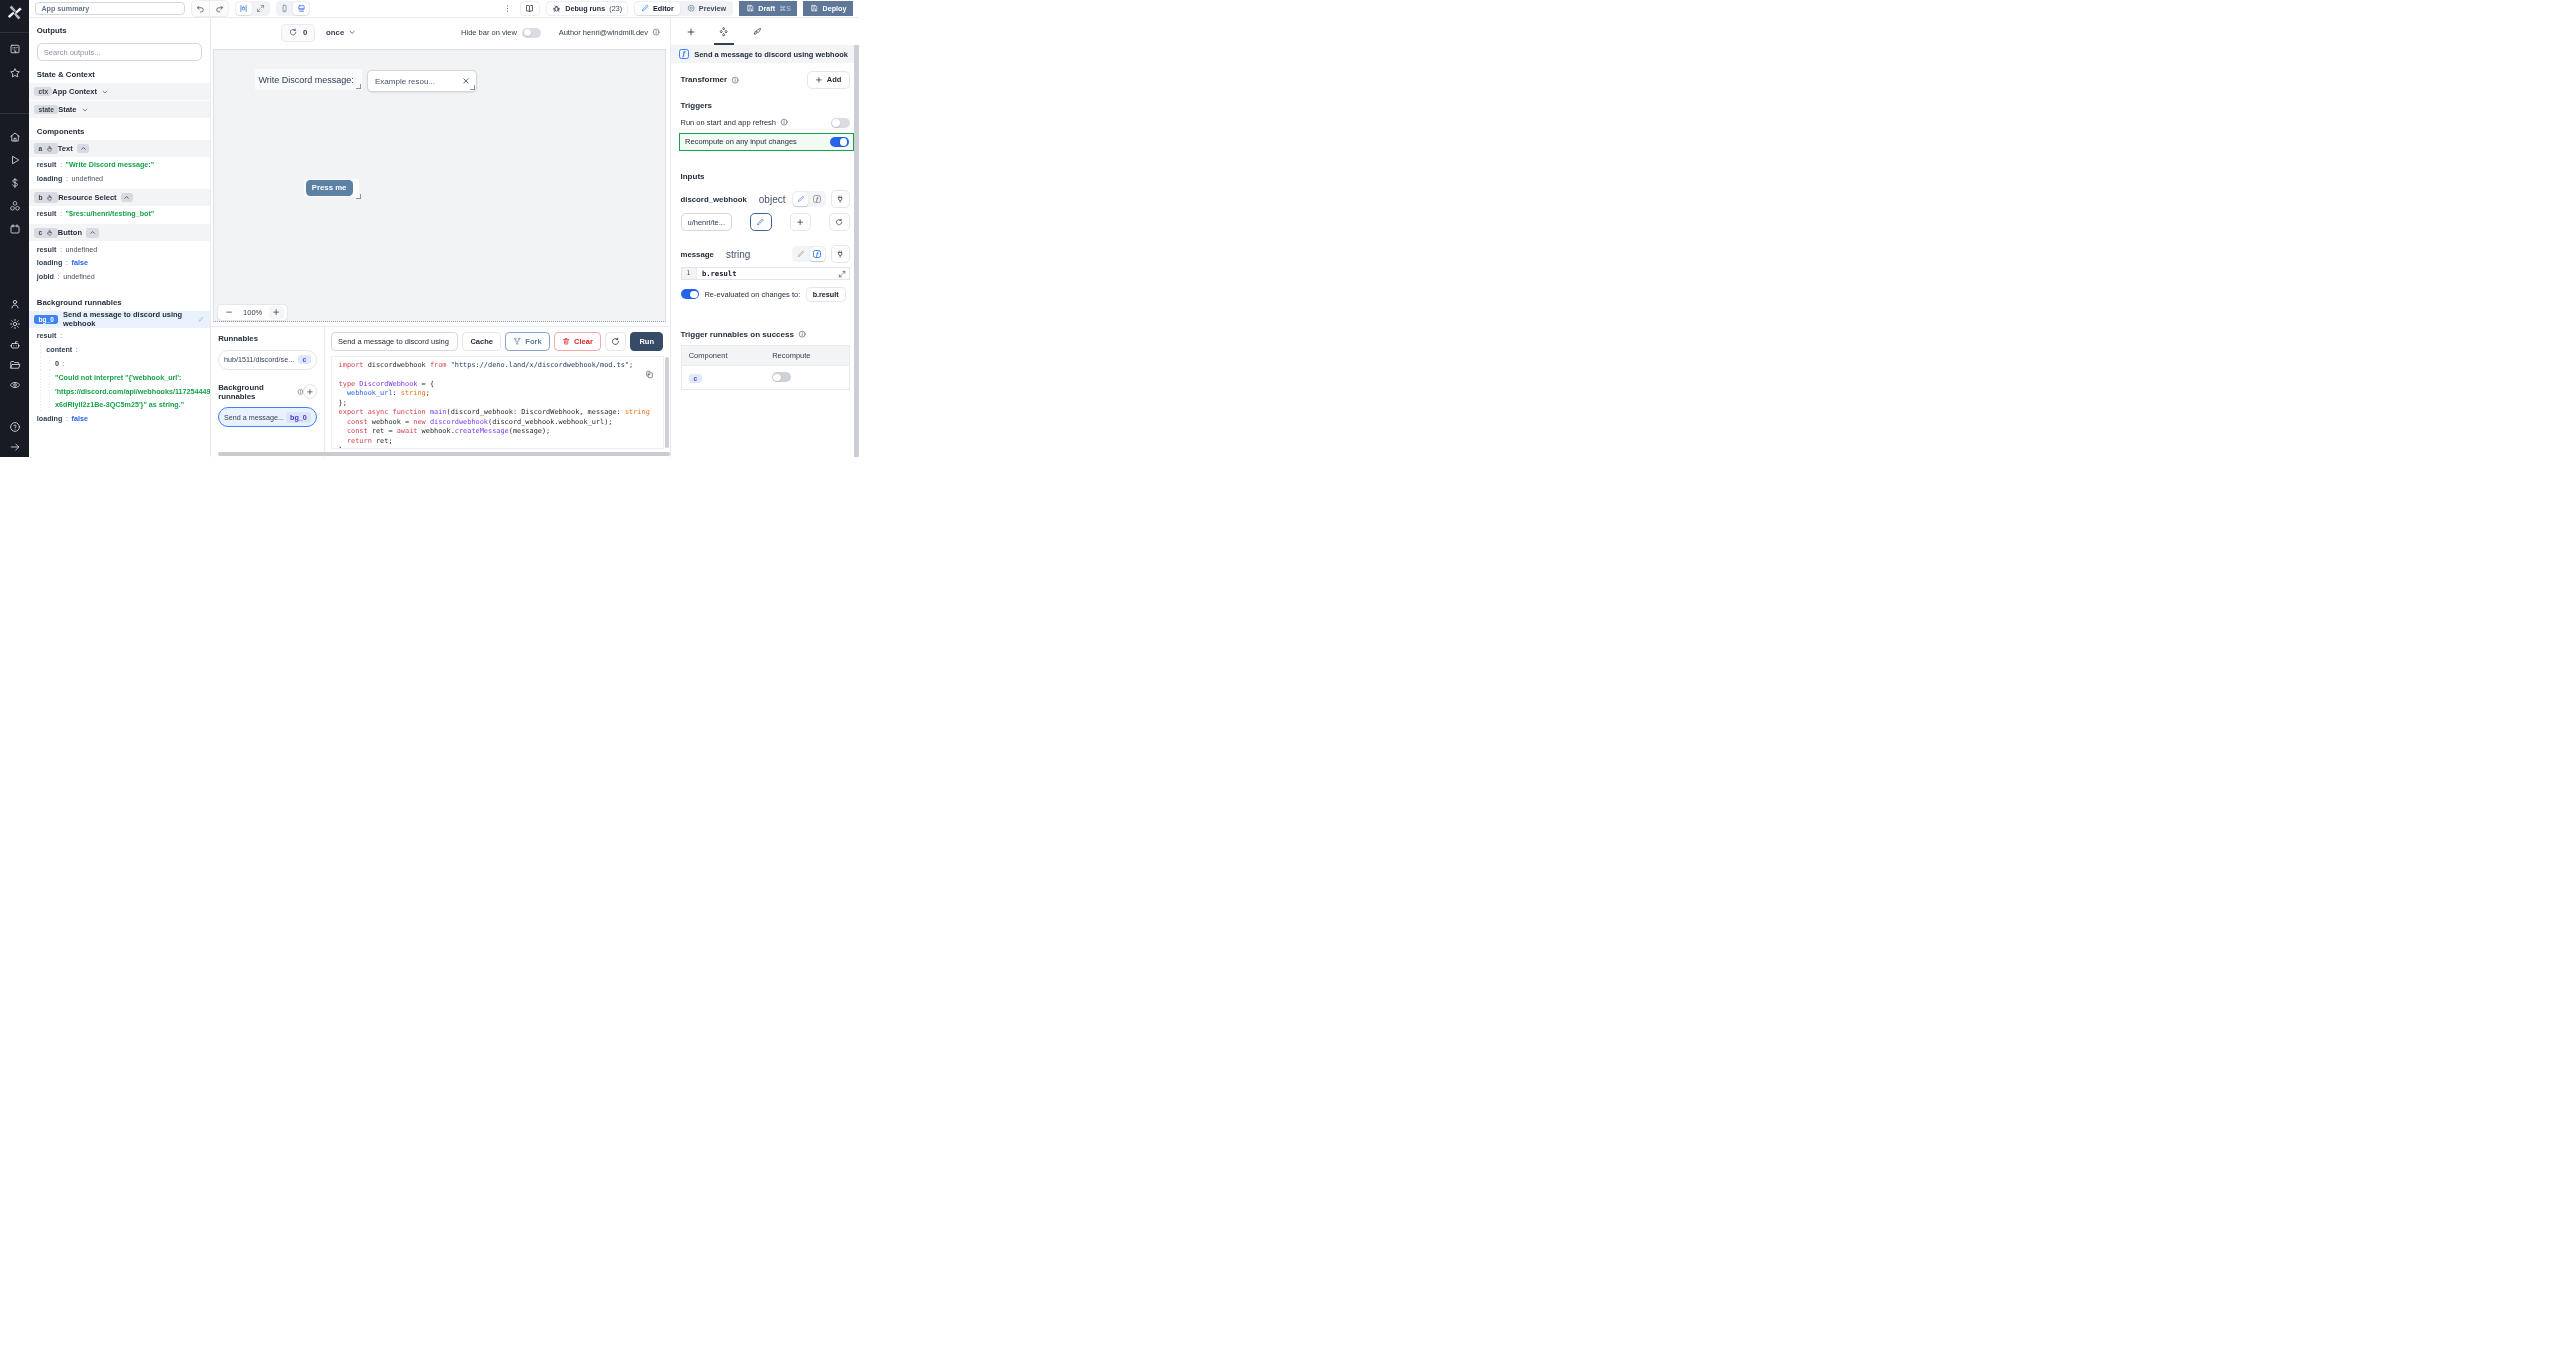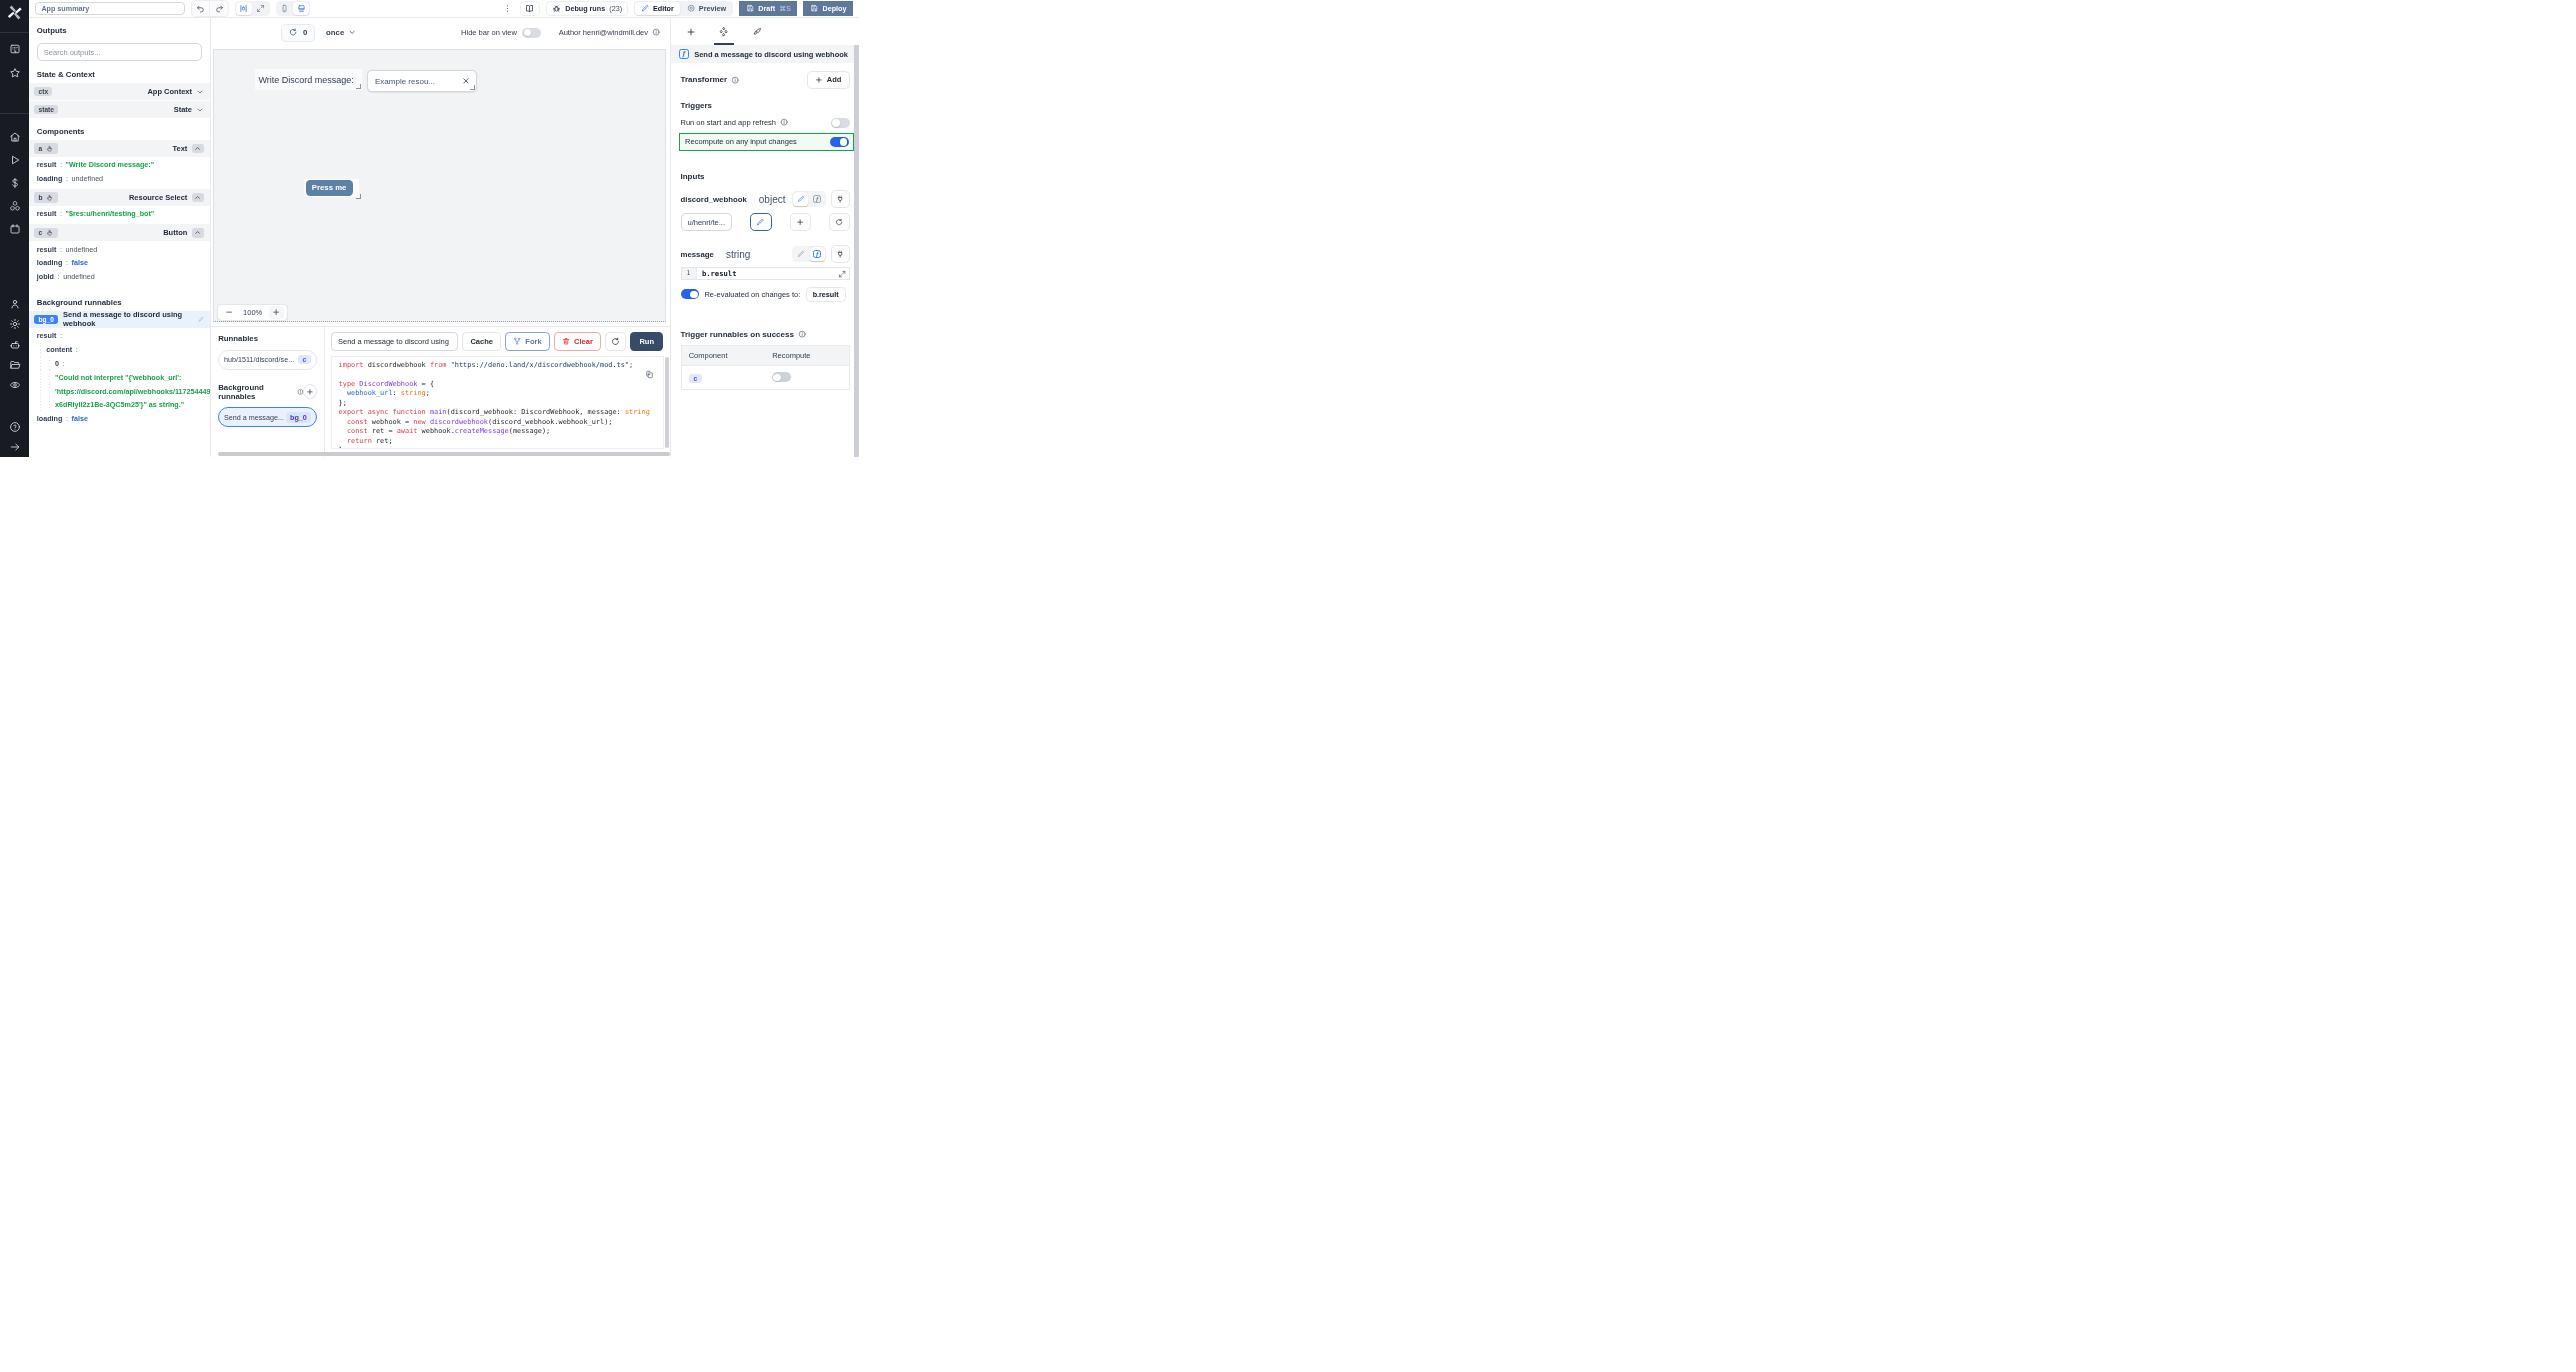--- a/index.html
+++ b/index.html
@@ -39,21 +39,21 @@
   
   .content{flex:1;display:flex;min-height:0}
 
   
   .outputs{width:182px;border-right:0.6px solid #e8eaed;overflow:hidden;background:#fff;flex-shrink:0;padding-top:4.8px}
   .o-title{font-size:7.8px;font-weight:700;color:#1f2937;margin:3.6px 7.8px 0}
   .search-box{margin:7.8px 7.8px 1.2px;height:18px;border:0.6px solid #d4d7dc;border-radius:5px;display:flex;align-items:center;padding:2px 6px}
   .search-box input{border:none;outline:none;width:100%;font-size:7.5px;color:#334155;font-family:"Liberation Sans",sans-serif}
   .search-box input::placeholder{color:#8a93a3}
   .sec-label{font-size:7.8px;font-weight:700;color:#1f2937;margin:9px 7.8px 4.2px}
-  .o-row{display:flex;align-items:center;justify-content:space-between;background:#f3f4f6;padding:0 6px 0 5.4px;height:16.7px;margin-bottom:1.2px}
+  .o-row{display:flex;align-items:center;background:#f3f4f6;padding:0 6px 0 5.4px;height:16.7px;margin-bottom:1.2px}
   .o-row.sel{background:#e9f1fd}
   .o-left{display:flex;align-items:center;gap:3.6px}
   .o-badge{background:#d7dae0;border-radius:2.4px;padding:1.2px 4.2px;font-size:6.6px;font-weight:700;color:#3c4450}
   .hand{color:#3c4450}
   .o-type{font-size:7.5px;font-weight:700;color:#1f2937;display:flex;gap:4.2px;align-items:center}
   .chev-badge{background:#d7dae0;border-radius:2.4px;width:12.5px;height:9.5px;display:flex;align-items:center;justify-content:center;color:#3c4450}
   .kv{display:flex;gap:3.6px;font-size:7.2px;padding:2.4px 7.8px;align-items:baseline;white-space:nowrap}
   .kv .k{color:#334155;font-weight:700}
   .kv .c{color:#64748b}
   .v-green{color:#16a34a;font-weight:700}

